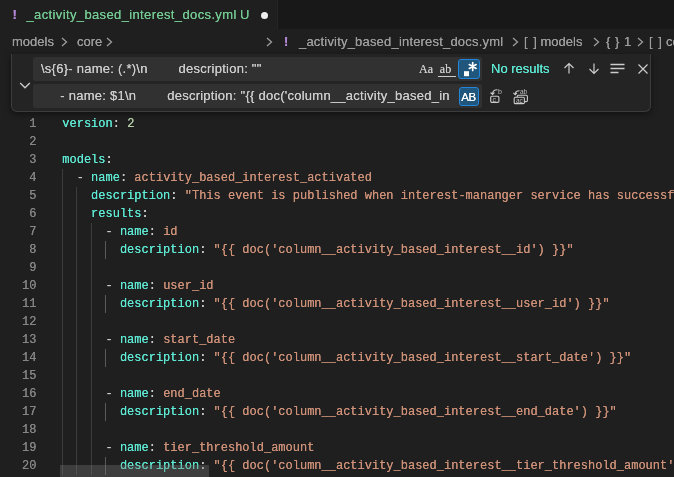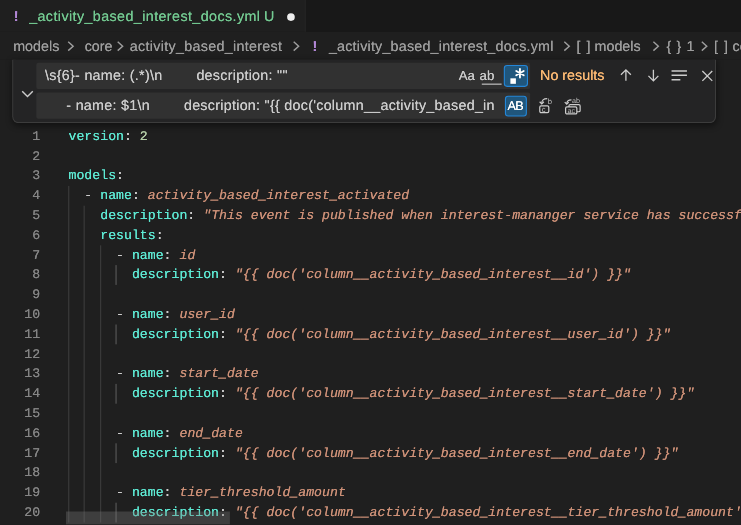--- a/index.html
+++ b/index.html
@@ -16,34 +16,34 @@
   
   #crumb { left:0; top:29px; width:674px; height:25px; background:#1f1f1f; }
   #crumb span { position:absolute; top:0; height:25px; line-height:25px; font-size:13px; color:#9d9d9d; white-space:pre; }
   #crumb svg { position:absolute; }
   #crumb .excl { color:#b287d6; font-weight:bold; }
   
   #editor { left:0; top:54px; width:674px; height:423px; background:#1f1f1f; overflow:hidden; }
   #gutter { left:0; top:61px; width:36.5px; text-align:right; font-family:"Liberation Mono", monospace; font-size:12px; line-height:18px; color:#858585; white-space:pre; }
   #code { left:62.3px; top:61px; font-family:"Liberation Mono", monospace; font-size:12px; line-height:18px; color:#cccccc; white-space:pre; }
   .k { color:#5eead4; }
-  .s { color:#ce9178;font-style:italic; }
+  .s { color:#ce9178; }
   .n { color:#b5cea8; }
   .p { color:#cccccc; }
   .guide { position:absolute; width:1px; background:#3c3c3c; }
   .guideA { position:absolute; width:1px; background:#5a5a5a; }
   #hscroll { left:60px; top:411px; width:149px; height:12px; background:rgba(121,121,121,0.35); }
   
   #findw { left:11px; top:54px; width:640px; height:58px; background:#242425; border:1px solid #3c3c3c; border-top:none; border-radius:0 0 6px 6px; box-shadow:0 2px 6px rgba(0,0,0,0.45); }
   .input { position:absolute; background:#313131; border-radius:2px; font-size:13px; letter-spacing:0.25px; color:#cccccc; white-space:pre; overflow:hidden; }
   #find-in { left:21px; top:2.5px; width:449px; height:24px; line-height:24px; padding-left:8px; }
   #repl-in { left:21px; top:30px; width:449px; height:24px; line-height:24px; padding-left:8px; }
-  .tog { position:absolute; font-size:12px; color:#cccccc; text-align:left; line-height:20px; }
+  .tog { position:absolute; font-size:12px; color:#cccccc; text-align:center; line-height:20px;font-family:Liberation Serif, serif; }
   .togbox { position:absolute; background:#20567c; border:1px solid #2386d8; border-radius:3px; color:#ffffff; text-align:center; }
-  #noresults { position:absolute; left:479px; top:2.5px; height:24px; line-height:24px; font-size:13px; color:#fdba74; }
+  #noresults { position:absolute; left:479px; top:2.5px; height:24px; line-height:24px; font-size:13px; color:#5eead4; }
   .icon { position:absolute; }
 </style>
 </head>
 <body>
 
   <div id="tabbar" class="abs"></div>
   <div id="tab" class="abs">
     <span class="excl abs">!</span>
     <span class="fname abs">_activity_based_interest_docs.yml</span>
     <span class="u abs">U</span>
@@ -52,21 +52,20 @@
 
   <div id="crumb" class="abs">
     <span style="left:12px">models</span>
     <svg style="left:59px;top:7.5px" width="10" height="10" viewBox="0 0 10 10">
       <polyline points="3,1 7.5,5 3,9" fill="none" stroke="#9d9d9d" stroke-width="1.3"></polyline>
     </svg>
     <span style="left:77px">core</span>
     <svg style="left:104px;top:7.5px" width="10" height="10" viewBox="0 0 10 10">
       <polyline points="3,1 7.5,5 3,9" fill="none" stroke="#9d9d9d" stroke-width="1.3"></polyline>
     </svg>
-    <span style="left:118px;letter-spacing:0.28px">activity_based_interest</span>
     <svg style="left:264px;top:7.5px" width="10" height="10" viewBox="0 0 10 10">
       <polyline points="3,1 7.5,5 3,9" fill="none" stroke="#9d9d9d" stroke-width="1.3"></polyline>
     </svg>
     <span class="excl" style="left:284px">!</span>
     <span style="left:299px;letter-spacing:0.19px">_activity_based_interest_docs.yml</span>
     <svg style="left:510px;top:7.5px" width="10" height="10" viewBox="0 0 10 10">
       <polyline points="3,1 7.5,5 3,9" fill="none" stroke="#9d9d9d" stroke-width="1.3"></polyline>
     </svg>
     <span style="left:524px;word-spacing:2px">[ ]</span>
     <span style="left:540.5px">models</span>

